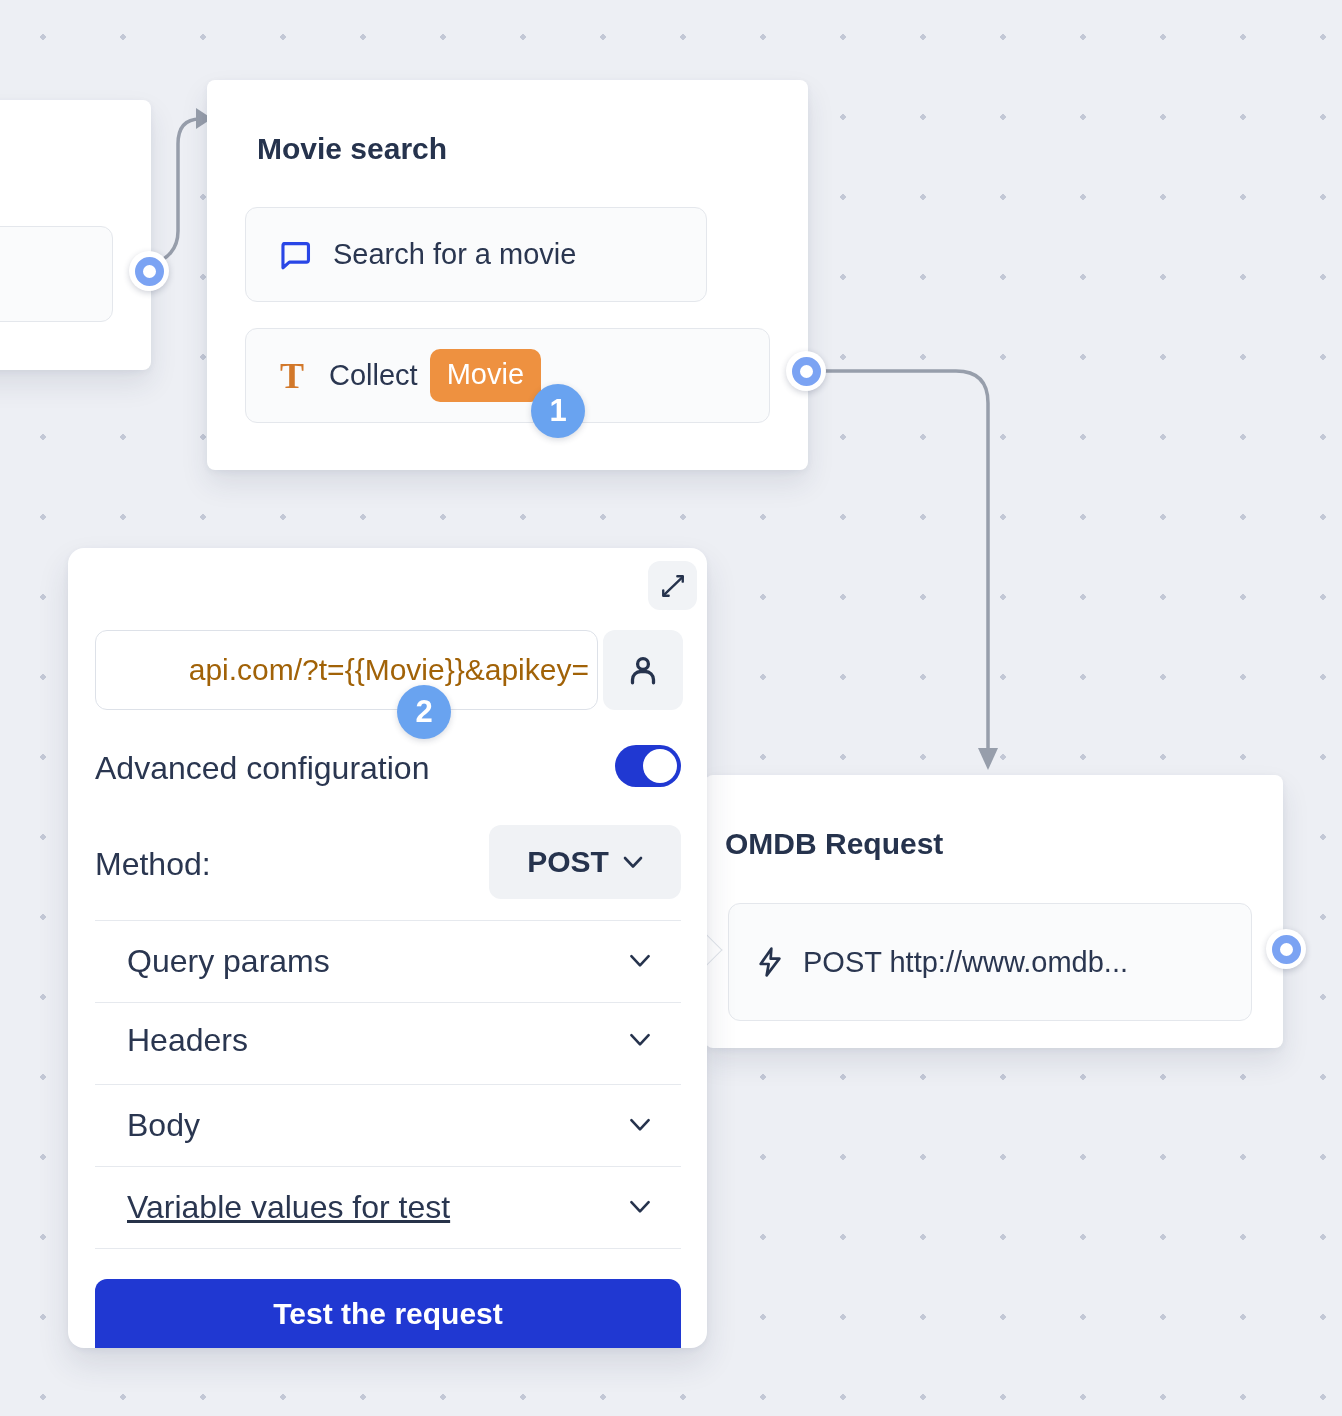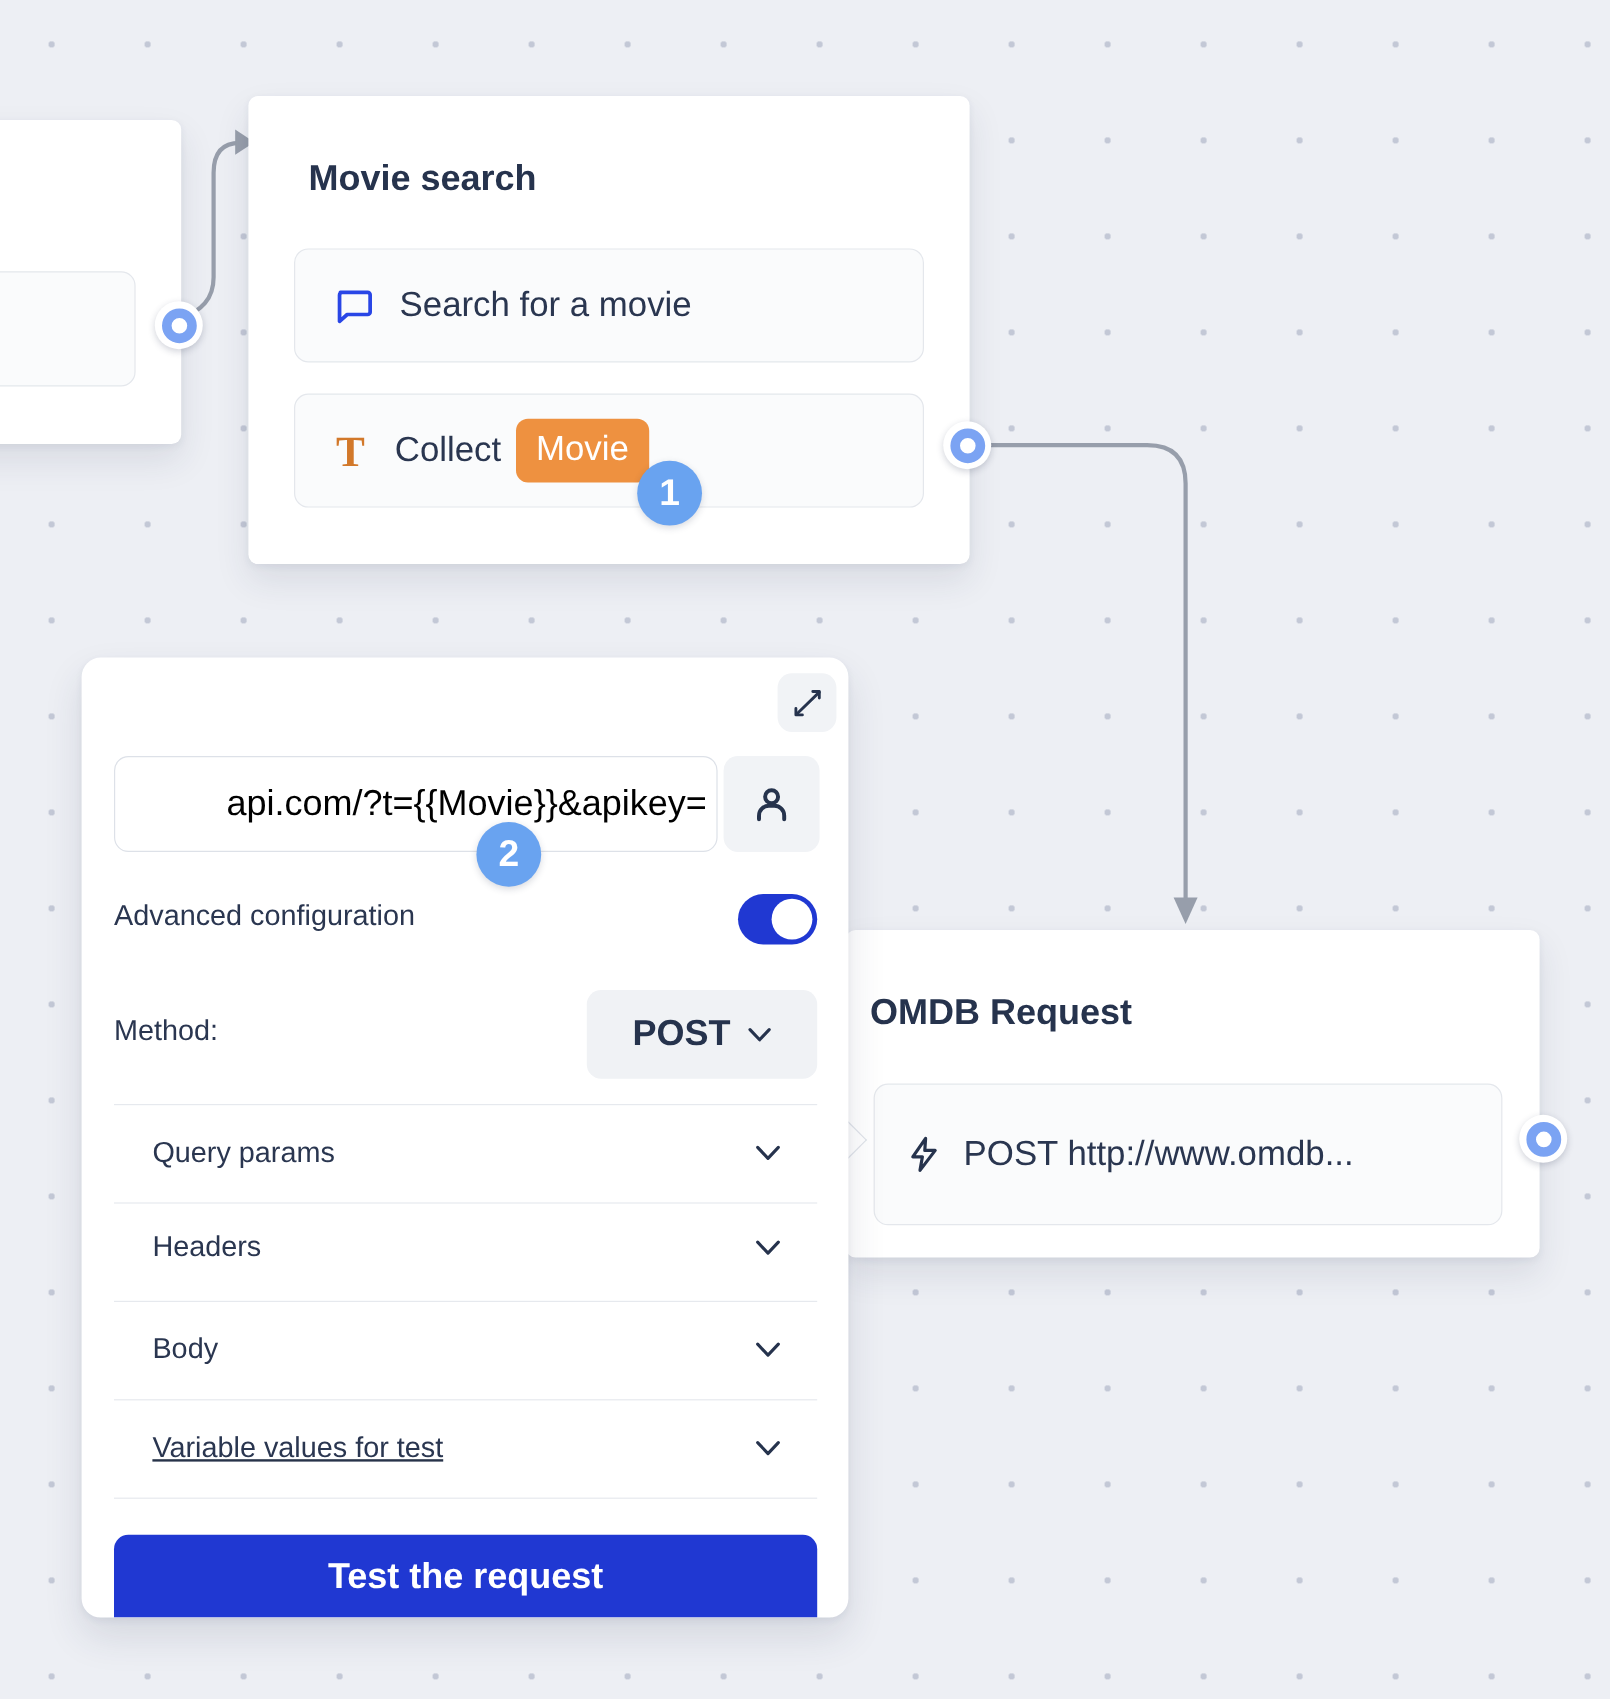--- a/index.html
+++ b/index.html
@@ -121,24 +121,24 @@
     border: 1.5px solid #dde1e8;
     border-radius: 12px;
     background: #ffffff;
     overflow: hidden;
   }
   .url-input .url-text {
     position: absolute;
     right: 8px; top: 50%;
     transform: translateY(-50%);
     font-size: 30px;
-    color: #000000;
+    color: #a16207;
     white-space: nowrap;
   }
-  .panel-label { font-size: 24px; color: #2a3650; white-space: nowrap; }
+  .panel-label { font-size: 32px; color: #2a3650; white-space: nowrap; }
   .toggle {
     position: absolute;
     left: 547px; top: 197px;
     width: 66px; height: 42px;
     background: #2038d2;
     border-radius: 21px;
   }
   .toggle .knob {
     position: absolute;
     right: 4px; top: 4px;
@@ -207,21 +207,21 @@
   <div class="node-card" style="left:-60px; top:100px; width:211px; height:270px;">
     <div class="step-row" style="left:40px; top:126px; width:133px; height:96px;"></div>
   </div>
   <div class="port" style="left:129px; top:251px;">
     <div class="ring"></div>
   </div>
 
   <div class="node-card" style="left:207px; top:80px; width:601px; height:390px;">
     <div class="node-title" style="left:50px; top:52px;">Movie search</div>
 
-    <div class="step-row" style="left:38px; top:127px; width:525px; height:95px; padding-left:32px;">
+    <div class="step-row" style="left:38px; top:127px; width:462px; height:95px; padding-left:32px;">
       <svg width="34" height="34" viewBox="0 0 24 24" fill="none" stroke="#2946e6" stroke-width="2.2" stroke-linejoin="round" stroke-linecap="round">
         <path d="M4 4 h16 a1.5 1.5 0 0 1 1.5 1.5 v10 a1.5 1.5 0 0 1 -1.5 1.5 h-12 l-4.5 4 v-15.5 a1.5 1.5 0 0 1 1.5 -1.5 z"></path>
       </svg>
       <span class="step-label" style="margin-left:21px;">Search for a movie</span>
     </div>
 
     <div class="step-row" style="left:38px; top:248px; width:525px; height:95px; padding-left:34px;">
       <span class="t-glyph">T</span>
       <span class="step-label" style="margin-left:25px;">Collect</span>
       <span class="chip">Movie</span>

